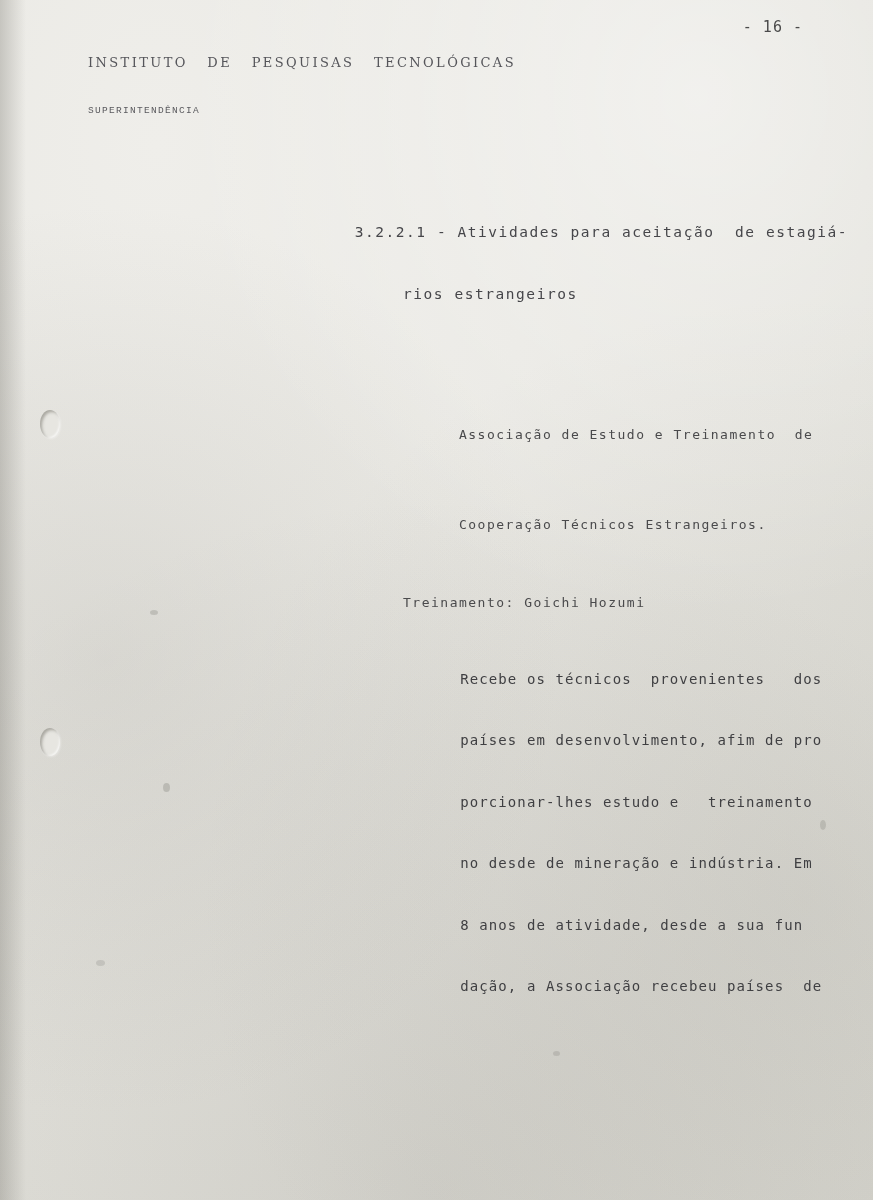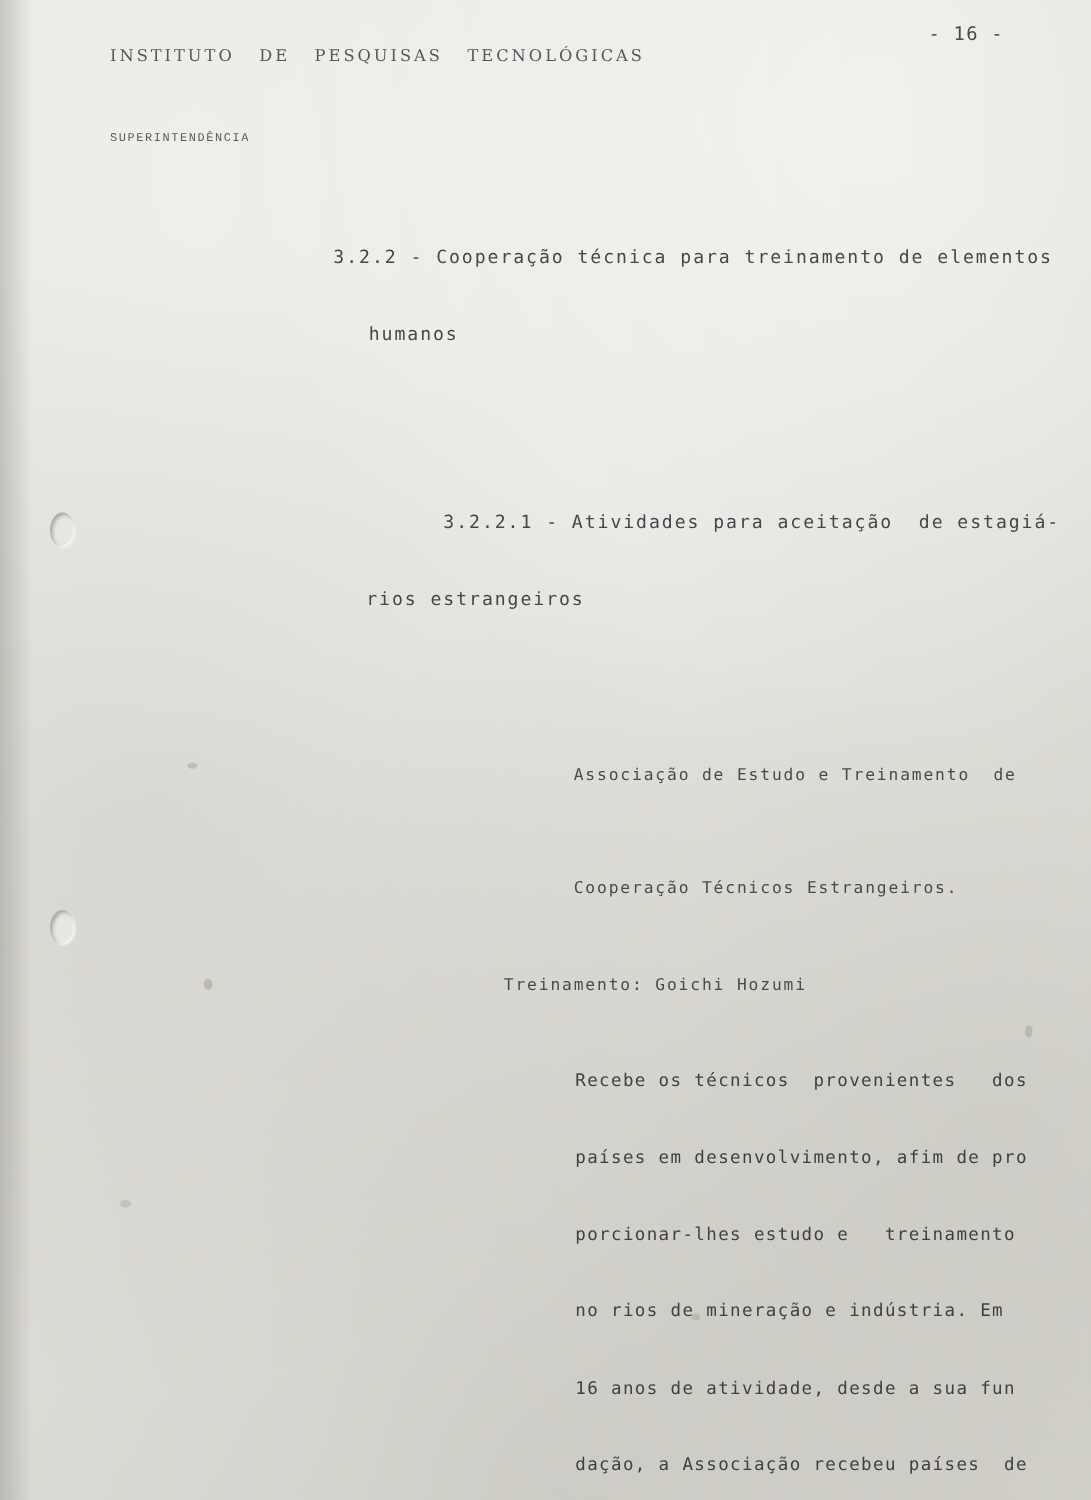--- a/index.html
+++ b/index.html
@@ -64,21 +64,21 @@
     font-family: "DejaVu Sans Mono", monospace;
     font-size: 15px;
     letter-spacing: 1px;
     color: #4a4a4a;
     z-index: 2;
   }
 
   .letterhead {
     position: absolute;
     left: 88px;
-    top: 38px;
+    top: 55px;
     font-family: "DejaVu Serif", serif;
     font-size: 13px;
     letter-spacing: 2.4px;
     color: #55555a;
     font-variant: small-caps;
     white-space: pre;
     z-index: 2;
   }
   .dept {
     position: absolute;
@@ -114,21 +114,21 @@
   }
   .lvl2 .cont { margin-left: 90px; display: block; }
 
   .lvl3 {
     margin-left: 293px;
     font-size: 14.5px;
     letter-spacing: 1.55px;
     line-height: 31px;
     color: #46464a;
   }
-  .lvl3 .cont { display: block; }
+  .lvl3 .cont { margin-left: 110px; display: block; }
 
   .lvl4 {
     margin-left: 403px;
     font-size: 13px;
     letter-spacing: 1.5px;
     line-height: 30px;
     color: #4a4a4c;
   }
 
   
@@ -169,24 +169,20 @@
   <div class="smudge d"></div>
   <div class="smudge e"></div>
 
   <div class="page-number">- 16 -</div>
 
   <div class="letterhead">INSTITUTO   DE   PESQUISAS   TECNOLÓGICAS</div>
   <div class="dept">SUPERINTENDÊNCIA</div>
 
   <div class="body">
 
-    <div class="blk lvl2">
-      <span>3.2.2 - Cooperação técnica para treinamento de elementos</span>
-      <span class="cont">humanos</span>
-    </div>
 
     <div class="sp-26"></div>
 
     <div class="blk lvl3">
       <span>3.2.2.1 - Atividades para aceitação  de estagiá-</span>
       <span class="cont">rios estrangeiros</span>
     </div>
 
     <div class="sp-18"></div>
 
@@ -202,23 +198,23 @@
 
     <div class="sp-30"></div>
 
     <div class="blk para">
       <span>Recebe os técnicos  provenientes   dos</span>
       <br>
       <span>países em desenvolvimento, afim de pro</span>
       <br>
       <span>porcionar-lhes estudo e   treinamento</span>
       <br>
-      <span>no rios de mineração e indústria. Em</span>
-      <br>
-      <span>16 anos de atividade, desde a sua fun</span>
+      <span>no desde de mineração e indústria. Em</span>
+      <br>
+      <span>8 anos de atividade, desde a sua fun</span>
       <br>
       <span>dação, a Associação recebeu países  de</span>
       <br>
       
       <br>
       
       <br>
       
     </div>
 

